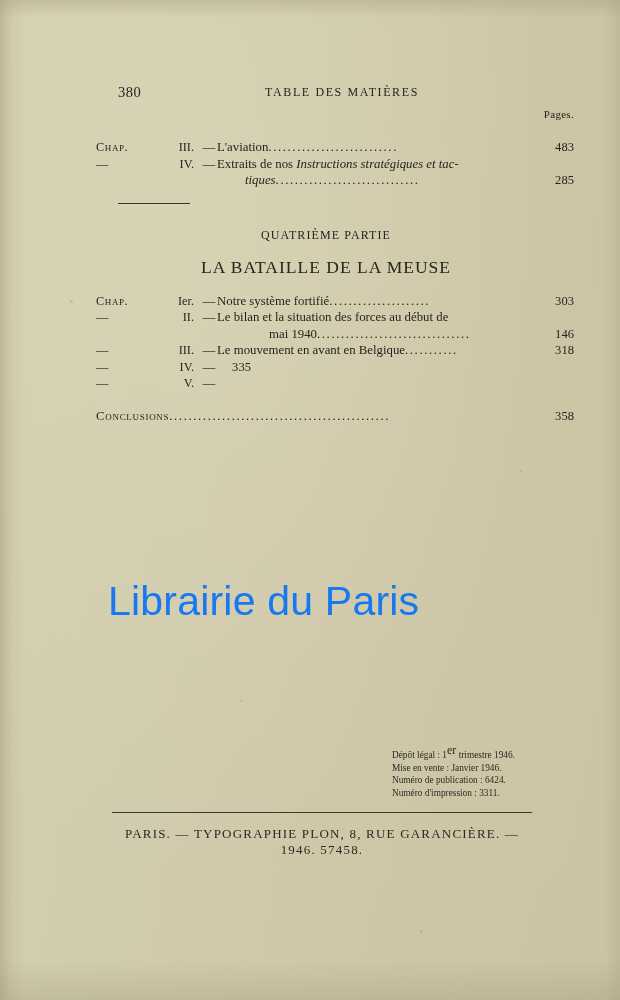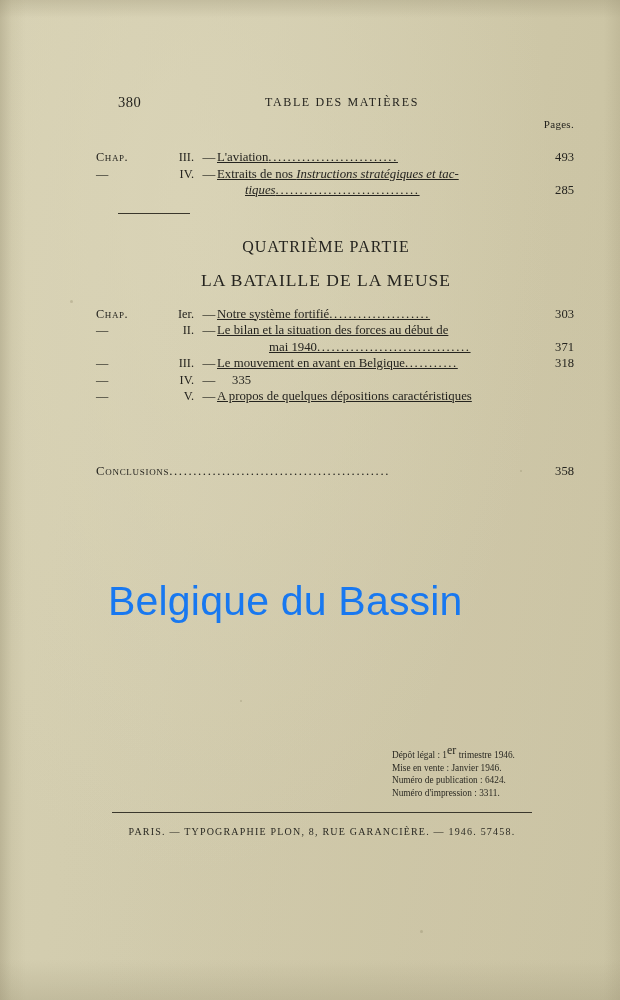--- a/index.html
+++ b/index.html
@@ -47,21 +47,21 @@
     position: absolute;
     left: 0; right: 0; bottom: 0;
     height: 40px;
     background: linear-gradient(0deg, rgba(150,142,112,0.28) 0%, rgba(0,0,0,0) 100%);
     pointer-events: none;
   }
 
   .content {
     position: absolute;
     left: 96px;
-    top: 94px;
+    top: 84px;
     width: 478px;
     color: #25241f;
   }
 
   
   .header-row {
     position: relative;
     height: 22px;
   }
   .folio {
@@ -120,21 +120,20 @@
   .dashcell {
     width: 16px;
     flex: 0 0 16px;
     text-align: center;
   }
   .title {
     flex: 1 1 auto;
     position: relative;
     overflow: hidden;
     white-space: nowrap;
-    text-decoration: underline;
   }
   .title .txt { }
   .title .leader {
     letter-spacing: 1.6px;
   }
   .pg {
     flex: 0 0 34px;
     width: 34px;
     text-align: right;
     font-size: 12.6px;
@@ -155,53 +154,53 @@
     margin: 14px 0 0 22px;
   }
 
   
   .part {
     text-align: center;
     margin-top: 24px;
     padding-right: 18px;
   }
   .part-line1 {
-    font-size: 16px;
+    font-size: 12px;
     letter-spacing: 1.1px;
     font-variant: small-caps;
     text-transform: uppercase;
   }
   .part-line2 {
     font-size: 17.5px;
     letter-spacing: 1.0px;
     margin-top: 14px;
     font-variant: small-caps;
     text-transform: uppercase;
   }
 
   .toc2 { margin-top: 16px; }
 
   .conclusions {
     display: flex;
-    align-items: flex-end;
+    align-items: flex-start;
     font-size: 12.8px;
     margin-top: 17px;
   }
   .conclusions .c-label {
     font-variant: small-caps;
     letter-spacing: 0.7px;
     flex: 0 0 auto;
   }
   .conclusions .leadwrap {
     flex: 1 1 auto;
     overflow: hidden;
     white-space: nowrap;
     letter-spacing: 1.6px;
   }
-  .conclusions .pg { flex: 0 0 34px; margin-top: 42px; }
+  .conclusions .pg { flex: 0 0 34px; }
 
   
   .watermark {
     position: absolute;
     left: 108px;
     top: 578px;
     font-family: "Liberation Sans", sans-serif;
     font-size: 41px;
     color: #1878f0;
     letter-spacing: 0.2px;
@@ -227,21 +226,21 @@
     width: 420px;
     height: 0;
     border-top: 1px solid #3a372c;
   }
   .imprint {
     position: absolute;
     left: 110px;
     top: 826px;
     width: 424px;
     text-align: center;
-    font-size: 10px;
+    font-size: 13px;
     letter-spacing: 1.2px;
     font-variant: small-caps;
     text-transform: uppercase;
     color: #2b2a23;
   }
 
   .speck {
     position: absolute;
     border-radius: 50%;
     background: rgba(120,110,80,0.25);
@@ -271,21 +270,21 @@
     </div>
     <div class="pages-label">Pages.</div>
 
     <div class="toc">
 
       <div class="entry">
         <span class="chap">Chap.</span>
         <span class="num">III.</span>
         <span class="dashcell">—</span>
         <span class="title"><span class="txt">L'aviation</span><span class="leader">...........................</span></span>
-        <span class="pg">493</span>
+        <span class="pg">483</span>
       </div>
 
       <div class="entry">
         <span class="chap">—</span>
         <span class="num">IV.</span>
         <span class="dashcell">—</span>
         <span class="title"><span class="txt">Extraits de nos </span><span class="ital">Instructions stratégiques et tac-</span></span>
         <span class="pg"></span>
       </div>
 
@@ -322,21 +321,21 @@
         <span class="dashcell">—</span>
         <span class="title"><span class="txt">Le bilan et la situation des forces au début de</span></span>
         <span class="pg"></span>
       </div>
 
       <div class="entry continuation2">
         <span class="chap"></span>
         <span class="num"></span>
         <span class="dashcell"></span>
         <span class="title"><span class="txt">mai 1940</span><span class="leader">................................</span></span>
-        <span class="pg">371</span>
+        <span class="pg">146</span>
       </div>
 
       <div class="entry">
         <span class="chap">—</span>
         <span class="num">III.</span>
         <span class="dashcell">—</span>
         <span class="title"><span class="txt">Le mouvement en avant en Belgique</span><span class="leader">...........</span></span>
         <span class="pg">318</span>
       </div>
 
@@ -344,36 +343,35 @@
         <span class="chap">—</span>
         <span class="num">IV.</span>
         <span class="dashcell">—</span>
         <span class="pg">335</span>
       </div>
 
       <div class="entry">
         <span class="chap">—</span>
         <span class="num">V.</span>
         <span class="dashcell">—</span>
-        <span class="title"><span class="txt">A propos de quelques dépositions caractéristiques</span></span>
         <span class="pg"></span>
       </div>
 
 
       <div class="conclusions">
         <span class="c-label">Conclusions</span>
         <span class="leadwrap">..............................................</span>
         <span class="pg">358</span>
       </div>
 
     </div>
 
   </div>
 
-  <div class="watermark">Belgique du Bassin</div>
+  <div class="watermark">Librairie du Paris</div>
 
   <div class="colophon">
     <div><span>Dépôt légal : 1</span><span class="sup">er</span><span> trimestre 1946.</span></div>
     <div>Mise en vente : Janvier 1946.</div>
     <div>Numéro de publication : 6424.</div>
     <div>Numéro d'impression : 3311.</div>
   </div>
 
   <div class="rule-long"></div>
   <div class="imprint">Paris. — Typographie Plon, 8, rue Garancière. — 1946. 57458.</div>

